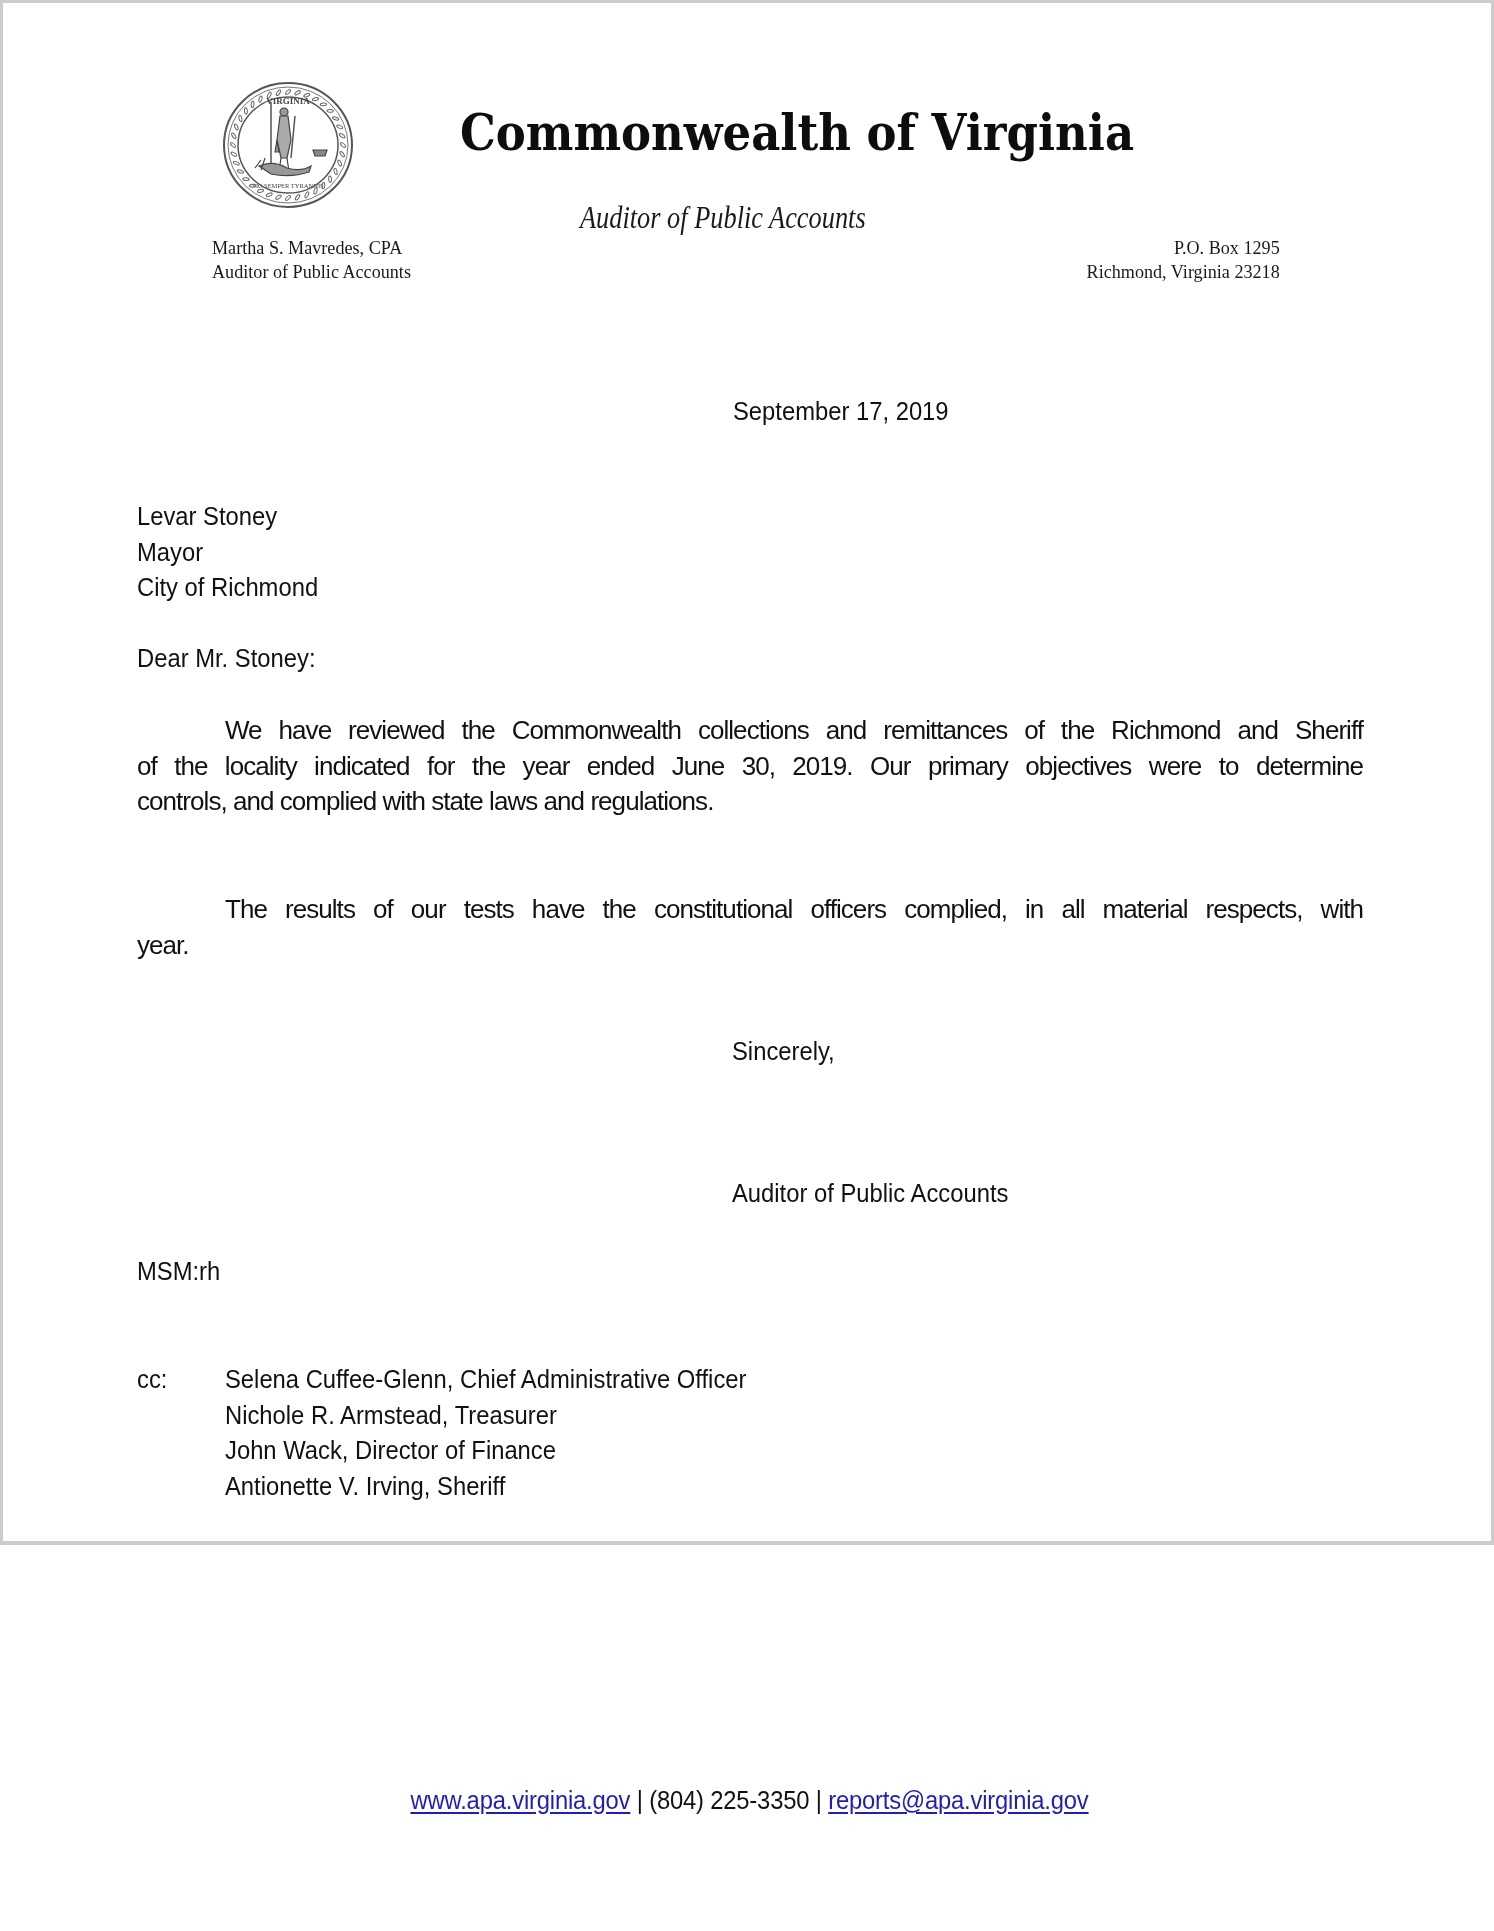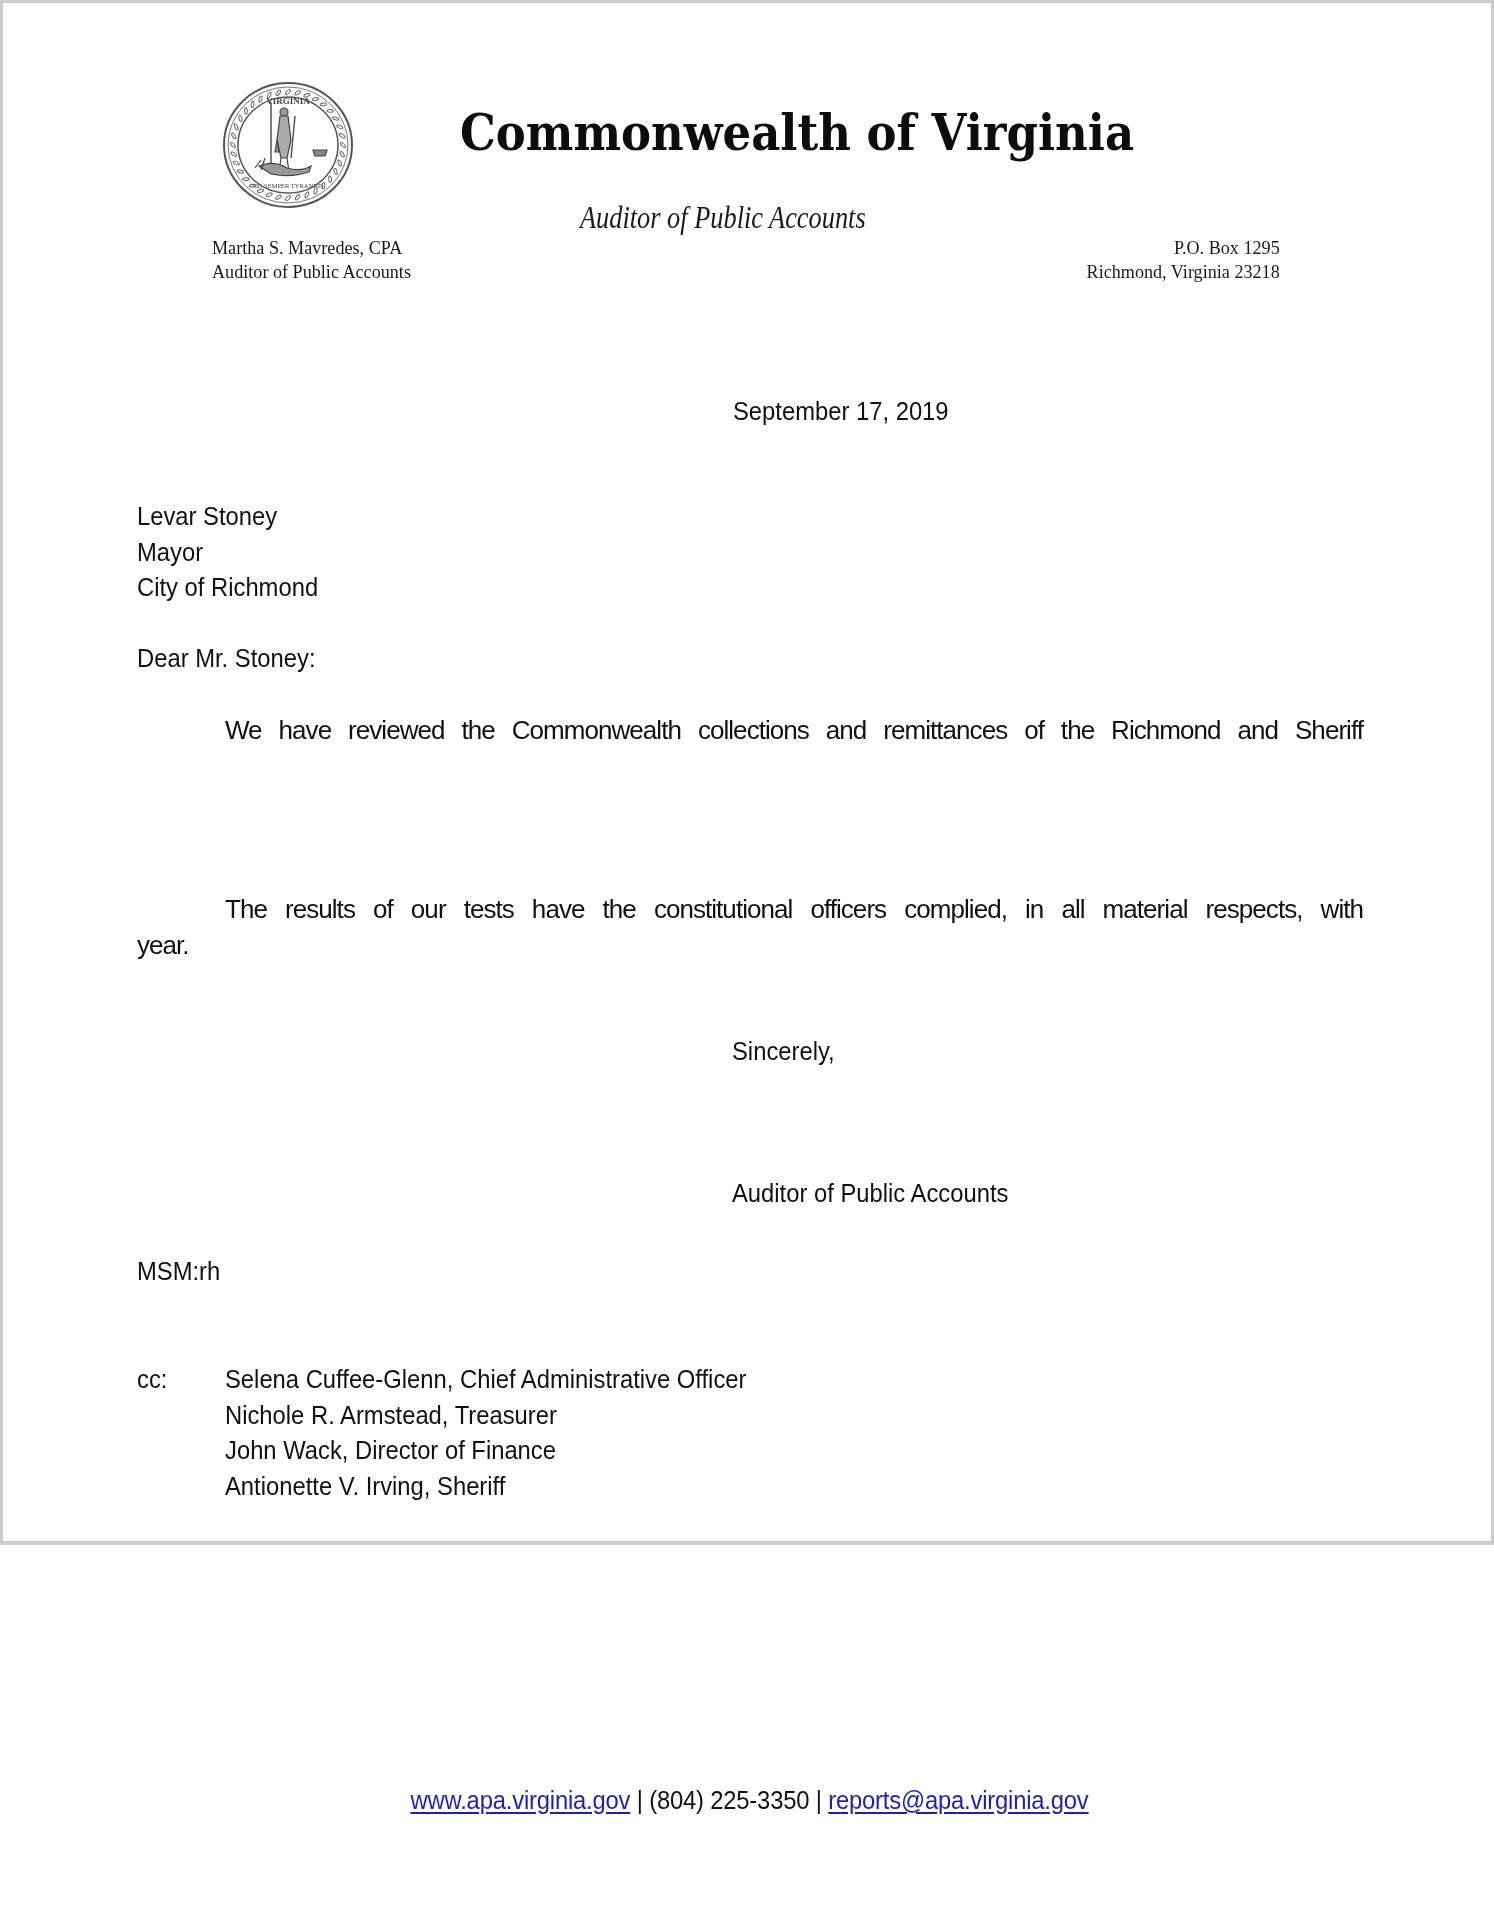--- a/index.html
+++ b/index.html
@@ -139,20 +139,22 @@
   <div class="abs sans txt recipient">
     <div>Levar Stoney</div>
     <div>Mayor</div>
     <div>City of Richmond</div>
   </div>
 
   <div class="abs sans txt salutation">Dear Mr. Stoney:</div>
 
   <div class="para p1">
     <div class="line first">We have reviewed the Commonwealth collections and remittances of the Richmond and Sheriff</div>
+    <div class="line">of the locality indicated for the year ended June 30, 2019.  Our primary objectives were to determine</div>
+    <div class="line last">controls, and complied with state laws and regulations.</div>
   </div>
 
   <div class="para p2">
     <div class="line first">The results of our tests have the constitutional officers complied, in all material respects, with</div>
     <div class="line last">year.</div>
   </div>
 
   <div class="abs sans txt closing">Sincerely,</div>
   <div class="abs sans txt sig-title">Auditor of Public Accounts</div>
   <div class="abs sans txt initials">MSM:rh</div>

